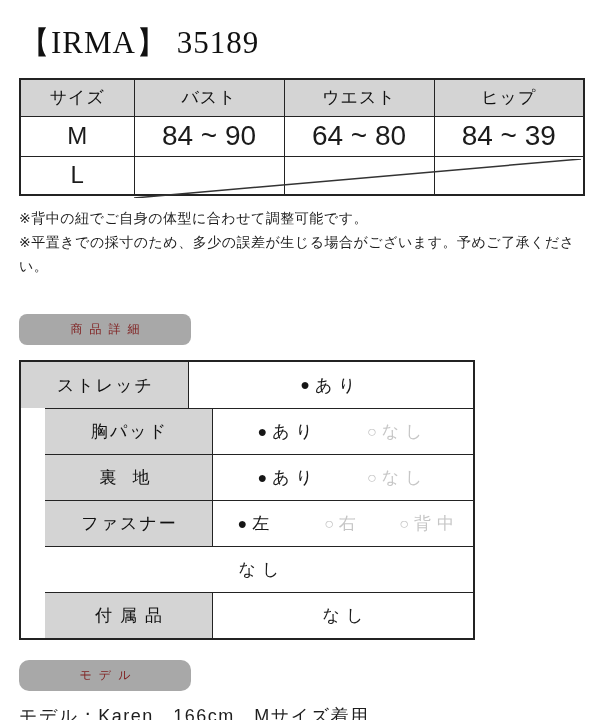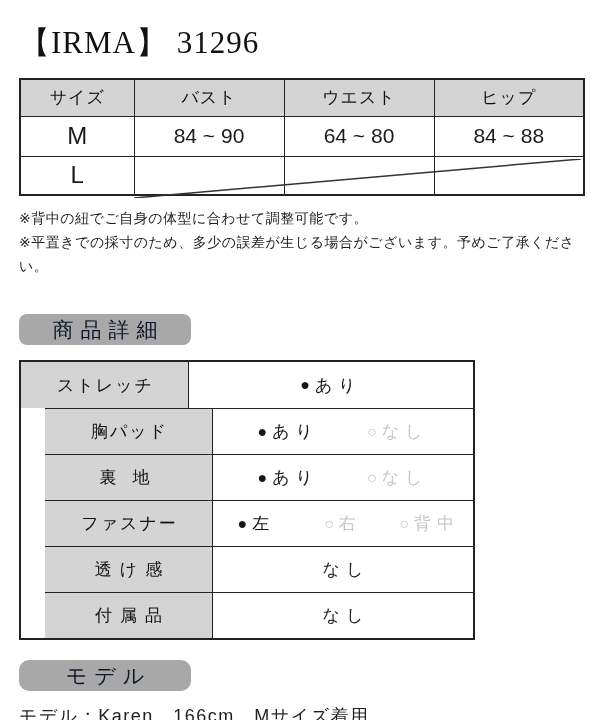--- a/index.html
+++ b/index.html
@@ -10,32 +10,32 @@
   
   .title { font-family:"Liberation Serif","DejaVu Serif",serif; font-size:31px; color:#111;
            letter-spacing:1px; margin-bottom:14px; }
 
   
   .size-wrap { position:relative; width:447px; }
   table.size { border-collapse:collapse; table-layout:fixed; width:564px; }
   table.size th, table.size td { border:1.5px solid #232323; text-align:center; vertical-align:middle; }
   table.size { border:2.5px solid #232323; }
   table.size th { height:37px; background:#d4d4d4; font-size:17px; font-weight:normal; letter-spacing:1px; color:#111; }
-  table.size tr.row-m td { height:40px; font-size:21px; }
+  table.size tr.row-m td { height:40px; font-size:28px; }
   table.size tr.row-m td.szcol { font-size:24px; }
   table.size tr.row-l td { height:39px; font-size:24px; }
   .col-size { width:114px; } .col-meas { width:150px; }
   .diag { position:absolute; left:115px; top:81px; width:447px; height:39px; pointer-events:none; }
 
   
   .notes { margin-top:10px; font-size:14px; line-height:24px; letter-spacing:0.5px; color:#1e1e1e; }
 
   
   .badge { margin-top:36px; width:172px; height:31px; background:#a8a8a8; border-radius:8px;
-           color:#0f172a; font-size:21px; letter-spacing:7px; padding-left:7px;
+           color:#7f1d1d; font-size:12px; letter-spacing:7px; padding-left:7px;
            display:flex; align-items:center; justify-content:center; }
   .badge.model { margin-top:20px;border-radius:10px; }
 
   
   .dtable { margin-top:15px; width:456px; border:2.5px solid #232323;text-align:right; }
   .drow { display:flex; height:46px; }
   .drow + .drow { border-top:1.5px solid #232323;margin-left:24px; }
   .dlabel { width:168px; background:#d4d4d4; border-right:1.5px solid #232323;
             display:flex; align-items:center; justify-content:center; font-size:17px; color:#111; }
   .ls-sm { letter-spacing:2px; padding-left:2px; }
@@ -53,36 +53,36 @@
   .plain-text { letter-spacing:6px; padding-left:6px; }
 
   
   .model-info { margin-top:13px; font-size:18px; letter-spacing:1.5px; color:#1e1e1e; }
 </style>
 </head>
 <body>
 
 <div class="page">
 
-  <div class="title">【IRMA】 31296</div>
+  <div class="title">【IRMA】 35189</div>
 
   <div class="size-wrap">
     <table class="size">
       <tbody>
           <tr>
         <th class="col-size">サイズ</th>
         <th class="col-meas">バスト</th>
         <th class="col-meas">ウエスト</th>
         <th class="col-meas">ヒップ</th>
       </tr>
       <tr class="row-m">
         <td class="szcol">M</td>
         <td>84 ~ 90</td>
         <td>64 ~ 80</td>
-        <td>84 ~ 88</td>
+        <td>84 ~ 39</td>
       </tr>
       <tr class="row-l">
         <td class="szcol">L</td>
         <td></td>
         <td></td>
         <td></td>
       </tr>
     </tbody>
       </table>
     <svg class="diag" viewBox="0 0 447 39" preserveAspectRatio="none">
@@ -149,21 +149,20 @@
           <span class="opt-text">右</span>
         </span>
         <span class="opt unselected">
           <span class="marker">○</span>
           <span class="opt-text">背中</span>
         </span>
       </div>
     </div>
 
     <div class="drow">
-      <div class="dlabel ls-md">透け感</div>
       <div class="dvalue center">
         <span class="plain-text">なし</span>
       </div>
     </div>
 
     <div class="drow">
       <div class="dlabel ls-md">付属品</div>
       <div class="dvalue center">
         <span class="plain-text">なし</span>
       </div>

